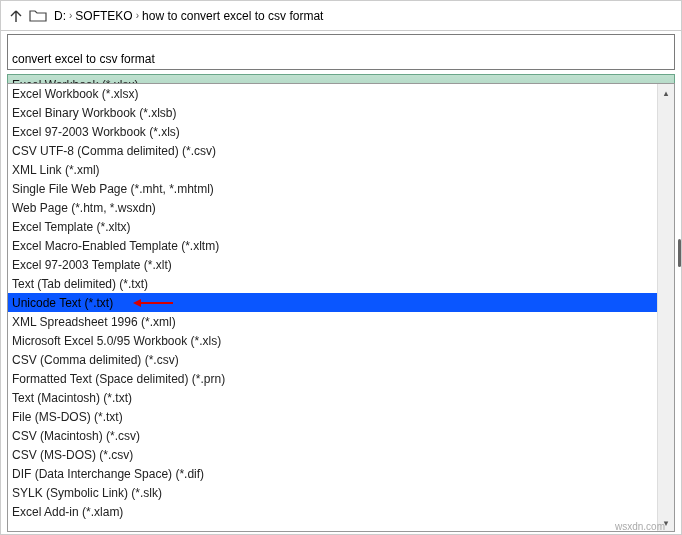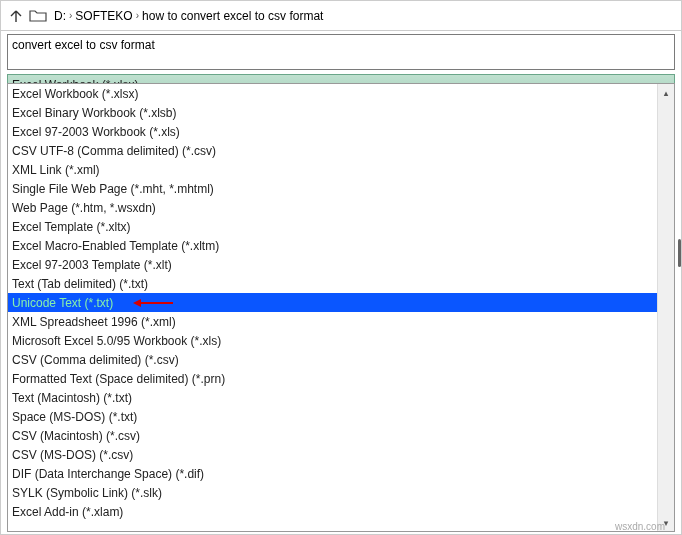--- a/index.html
+++ b/index.html
@@ -33,21 +33,21 @@
     .breadcrumb-seg {
       display: flex; align-items: center; gap: 3px;
       padding: 2px 3px;
       cursor: pointer;
     }
     .chev { font-size: 10px; color: #555; }
     .search-bar {
       margin: 3px 6px 4px 6px;
       border: 1px solid #7a7a7a;
       height: 22px;
-      display: flex; align-items: flex-end;
+      display: flex; align-items: flex-start;
       padding: 17px 4px;
     }
     .search-input {
       border: none; outline: none;
       flex: 1;
       font-size: 12px;
       font-family: inherit;
     }
     .filetype-selector {
       margin: 0 6px 2px 6px;
@@ -82,21 +82,21 @@
     .list-item {
       padding: 1.5px 4px;
       font-size: 12px;
       line-height: 16px;
       cursor: pointer;
       color: #222;
       white-space: nowrap;
     }
     .list-item.selected {
       background: #0a56ff;
-      color: #86efac;
+      color: #000000;
       position: relative;
     }
     .red-arrow {
       position: absolute;
       left: 125px;
       top: 50%;
       transform: translateY(-50%);
       pointer-events: none;
     }
     .scroll-track {
@@ -181,21 +181,21 @@
       <div class="list-item">Text (Tab delimited) (*.txt)</div>
       <div class="list-item selected">Unicode Text (*.txt)<svg width="40" height="10" class="red-arrow">
           <line x1="40" y1="5" x2="6" y2="5" stroke="#d40000" stroke-width="2"></line>
           <polygon points="0,5 8,1 8,9" fill="#d40000"></polygon>
         </svg></div>
       <div class="list-item">XML Spreadsheet 1996 (*.xml)</div>
       <div class="list-item">Microsoft Excel 5.0/95 Workbook (*.xls)</div>
       <div class="list-item">CSV (Comma delimited) (*.csv)</div>
       <div class="list-item">Formatted Text (Space delimited) (*.prn)</div>
       <div class="list-item">Text (Macintosh) (*.txt)</div>
-      <div class="list-item">Space (MS-DOS) (*.txt)</div>
+      <div class="list-item">File (MS-DOS) (*.txt)</div>
       <div class="list-item">CSV (Macintosh) (*.csv)</div>
       <div class="list-item">CSV (MS-DOS) (*.csv)</div>
       <div class="list-item">DIF (Data Interchange Space) (*.dif)</div>
       <div class="list-item">SYLK (Symbolic Link) (*.slk)</div>
       <div class="list-item">Excel Add-in (*.xlam)</div>
     </div>
   <div class="scroll-track">
     <div class="scroll-btn">▴</div>
     <div class="scroll-thumb-area"></div>
     <div class="scroll-btn">▾</div>

